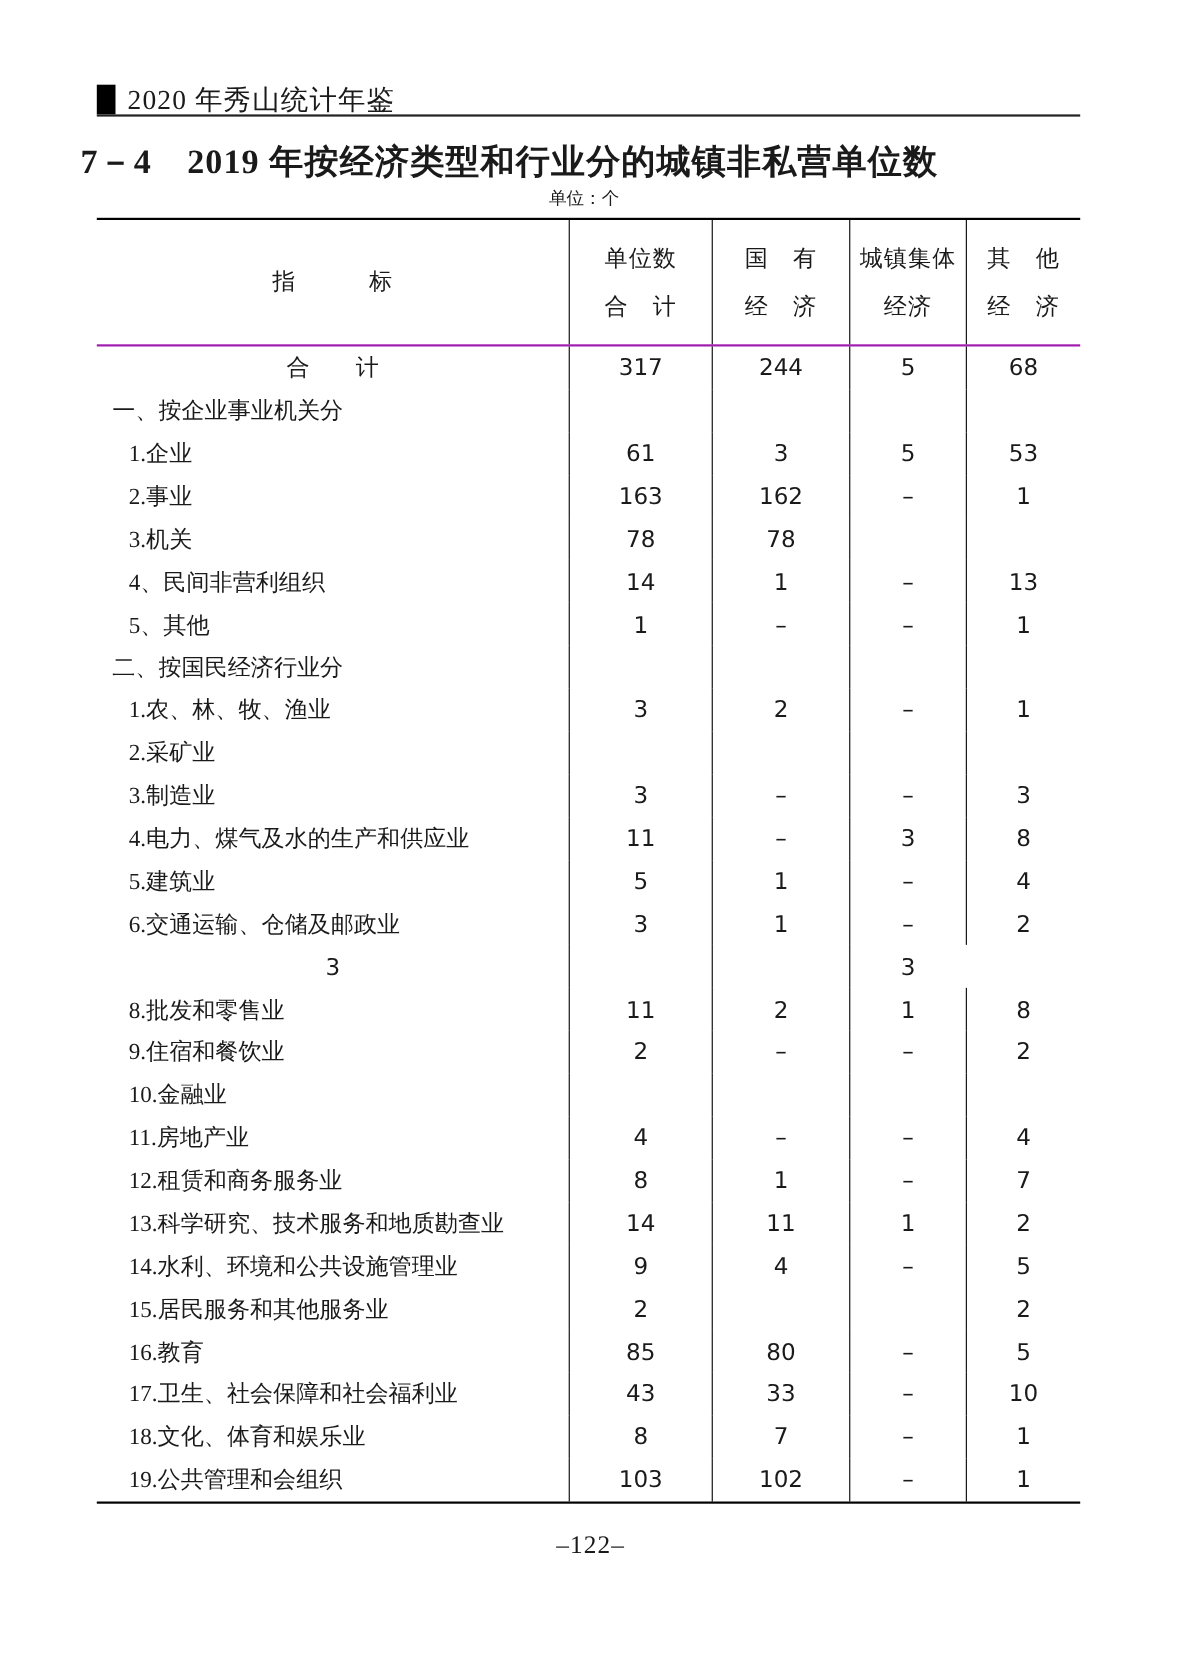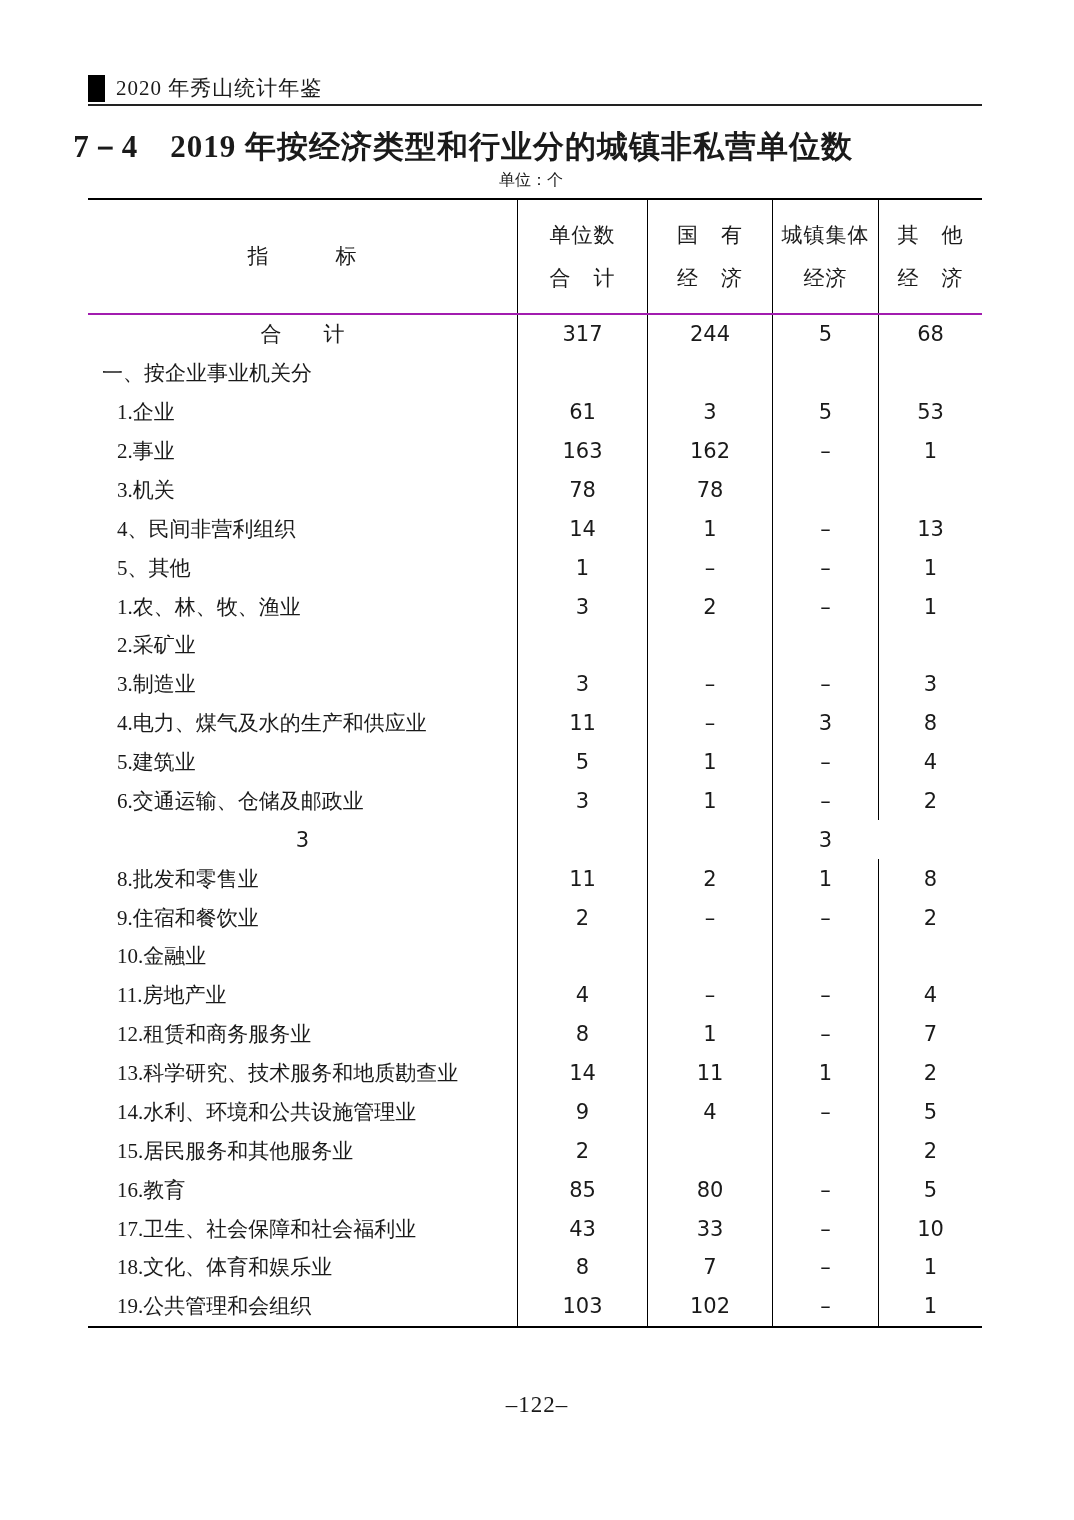--- a/index.html
+++ b/index.html
@@ -15,21 +15,21 @@
 
   
   .yearbook-header {
     position: absolute; left: 88px; top: 74px; width: 894px;
     display: flex; align-items: center;
   }
   .black-tab {
     width: 17px; height: 27px; background: #000;
     margin-right: 11px; flex: 0 0 auto;
   }
-  .header-text { font-size: 21px; letter-spacing: 1px; white-space: nowrap; }
+  .header-text { font-size: 25px; letter-spacing: 1px; white-space: nowrap; }
   .header-rule {
     position: absolute; left: 88px; top: 104px; width: 894px;
     height: 2px; background: #222;
   }
 
   
   .page-title {
     position: absolute; left: 0; top: 126px; width: 926px;
     text-align: center; font-size: 31px; font-weight: 700;
     letter-spacing: 1px; white-space: nowrap;
@@ -168,20 +168,27 @@
           <div class="cell val">13</div>
         </div>
         <div class="trow">
           <div class="cell ind item">5、其他</div>
           <div class="cell val">1</div>
           <div class="cell val">–</div>
           <div class="cell val">–</div>
           <div class="cell val">1</div>
         </div>
         <div class="trow">
+          <div class="cell ind section">二、按国民经济行业分</div>
+          <div class="cell val"></div>
+          <div class="cell val"></div>
+          <div class="cell val"></div>
+          <div class="cell val"></div>
+        </div>
+        <div class="trow">
           <div class="cell ind item">1.农、林、牧、渔业</div>
           <div class="cell val">3</div>
           <div class="cell val">2</div>
           <div class="cell val">–</div>
           <div class="cell val">1</div>
         </div>
         <div class="trow">
           <div class="cell ind item">2.采矿业</div>
           <div class="cell val"></div>
           <div class="cell val"></div>

